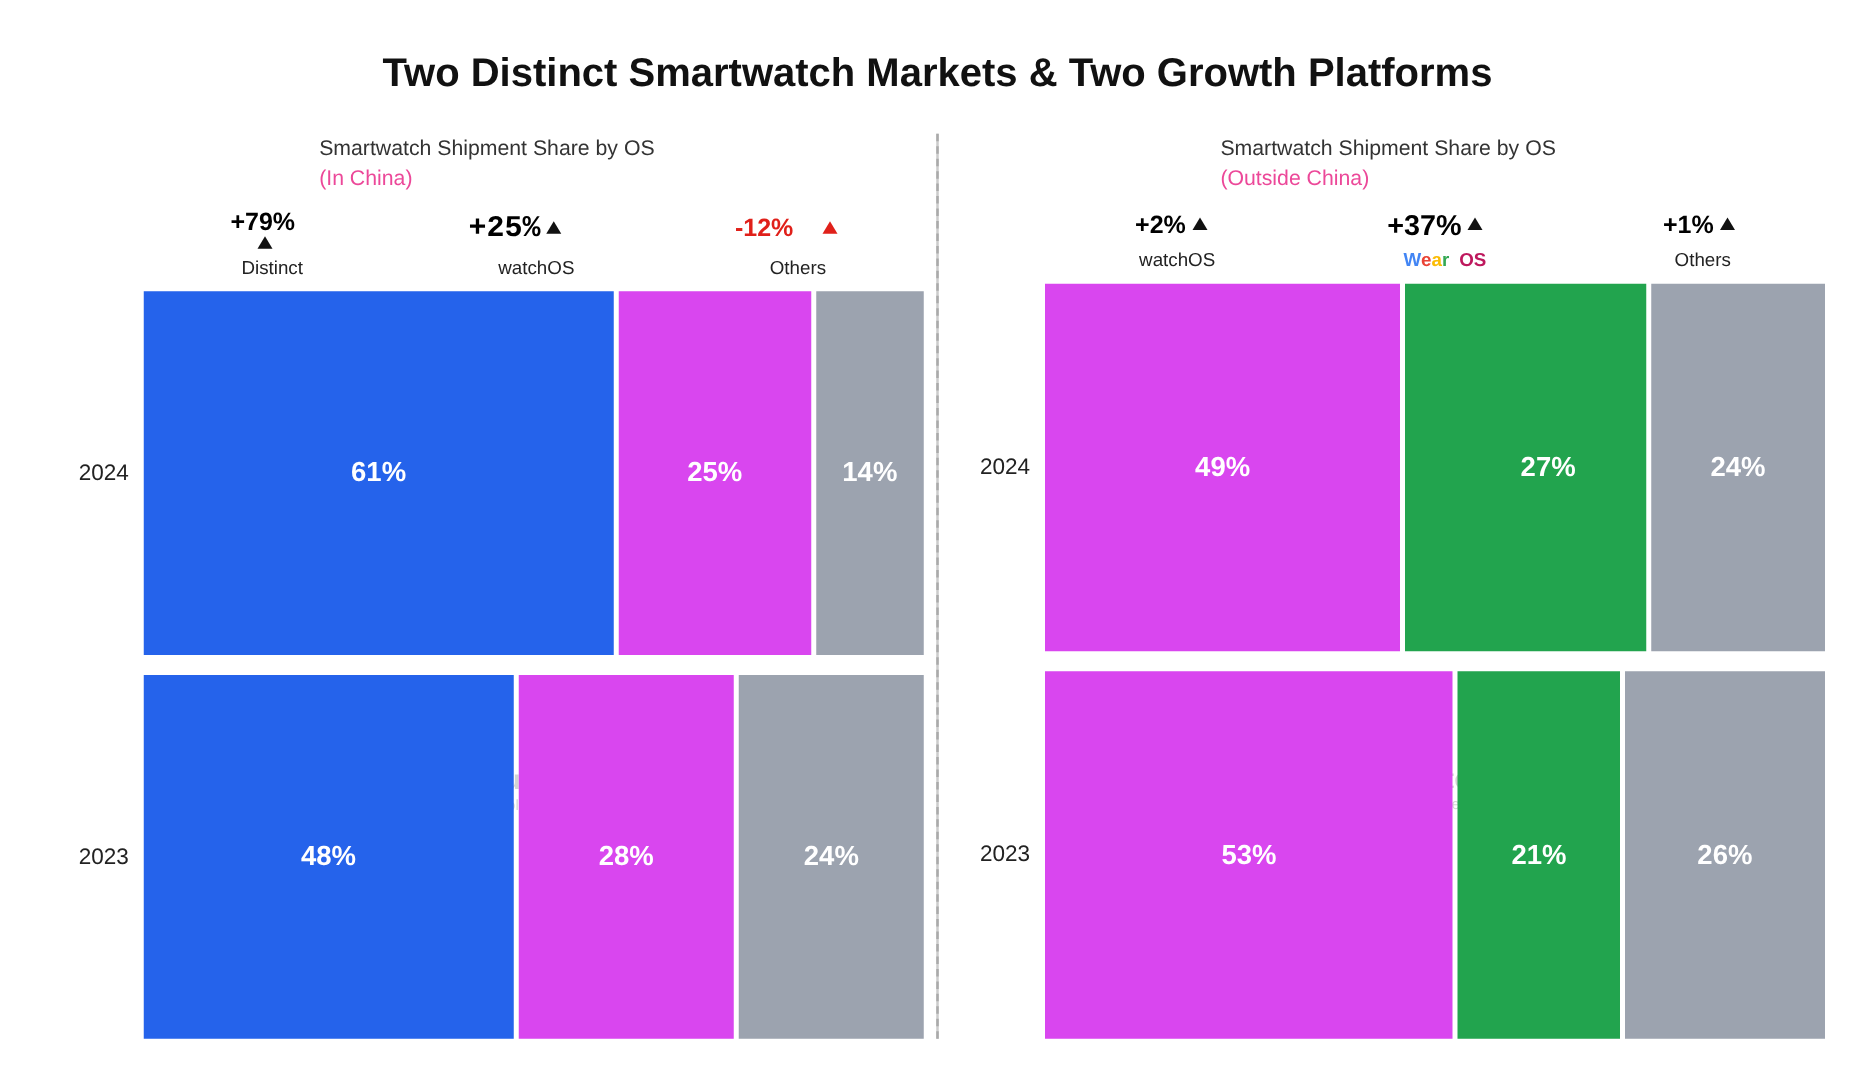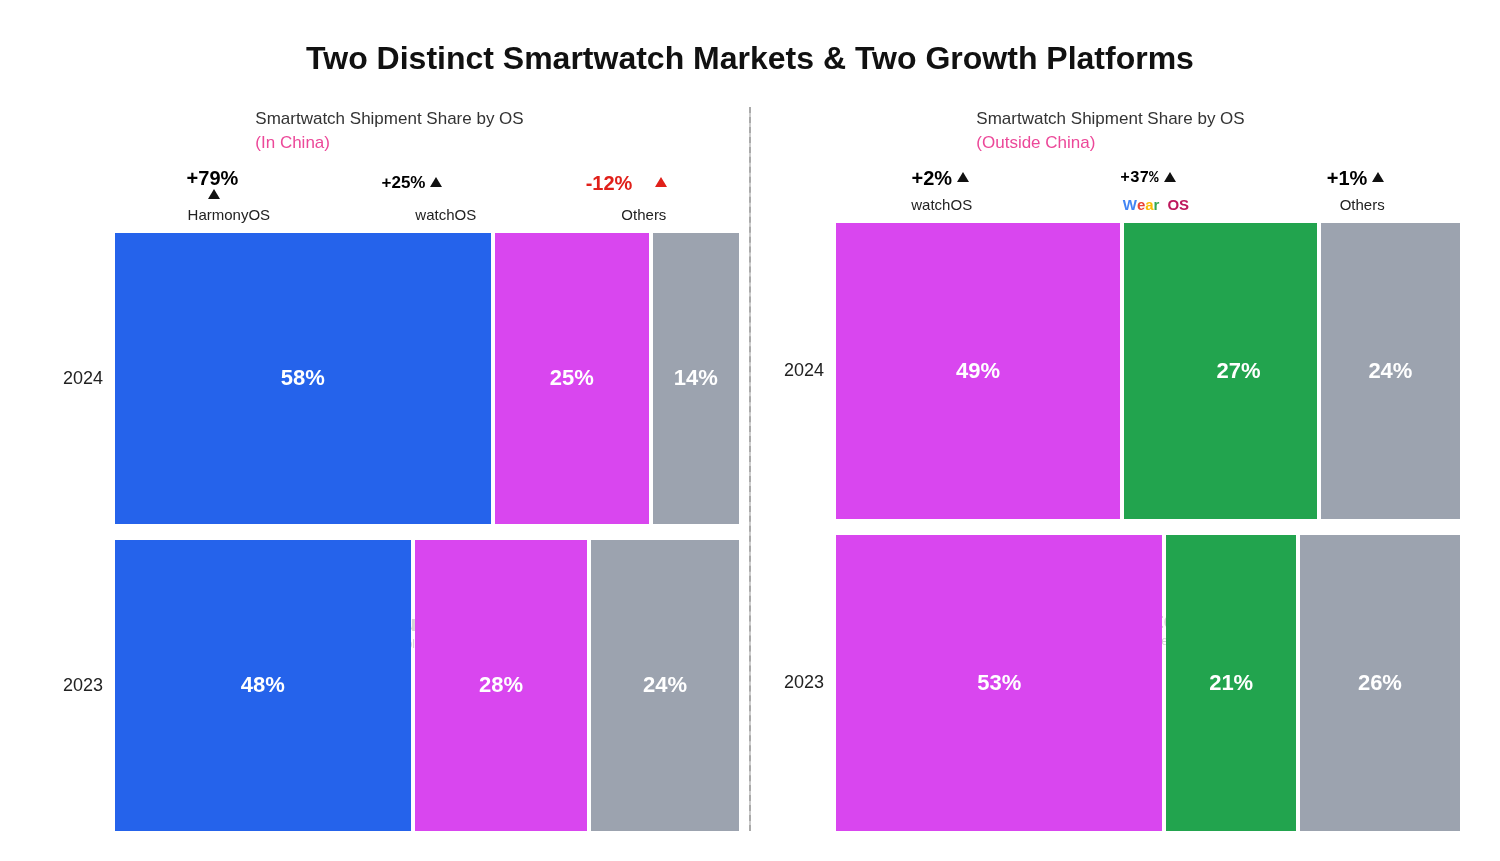--- a/index.html
+++ b/index.html
@@ -210,52 +210,52 @@
     </div>
 
     <div class="growth-row-wrapper">
       <div class="spacer-col"></div>
       <div style="flex:1; display:flex; flex-direction:row; justify-content:space-around; align-items:center; padding: 4px 0;">
         <div class="growth-item">
           <span style="font-size:20px; font-weight:700;">+79%</span>
           <span class="triangle-up"></span>
         </div>
         <div class="growth-item" style="display:flex;flex-direction:row;align-items:center;gap:2px;">
-          <span style="font-size:17px; font-weight:700;">+25%</span>
+          <span style="font-size:24px; font-weight:700;font-family:Liberation Mono, monospace;">+25%</span>
           <span class="triangle-up"></span>
         </div>
         <div class="growth-item" style="display:flex;flex-direction:row;align-items:center;gap:20px;">
           <span style="font-size:20px; font-weight:700; color:#e0201a;">-12%</span>
           <span class="triangle-up-neg" style="border-bottom-color:#e0201a;"></span>
         </div>
       </div>
     </div>
 
     <div class="os-row-wrapper">
       <div class="spacer-col"></div>
       <div style="flex:1; display:flex; flex-direction:row; justify-content:space-around; align-items:center; padding: 2px 0 10px 0;">
         <span class="os-label">
-          <span>HarmonyOS</span>
+          <span>Distinct</span>
         </span>
         <span class="os-label">
           <span>watchOS</span>
         </span>
         <span class="os-label">
           <span>Others</span>
         </span>
       </div>
     </div>
 
     <div class="bars-area" style="position:relative;">
 
       <div class="year-row" style="height: 150px; margin-bottom: 8px;">
         <div class="year-label">2024</div>
         <div class="bars-row">
           <div class="bar bar-blue" style="flex: 61; min-width: 0;">
-            <span>58%</span>
+            <span>61%</span>
           </div>
           <div class="bar bar-black" style="flex: 25; min-width: 0;">
             <span>25%</span>
           </div>
           <div class="bar bar-gray" style="flex: 14; min-width: 0;">
             <span>14%</span>
           </div>
         </div>
       </div>
 
@@ -295,21 +295,21 @@
     </div>
 
     <div class="growth-row-wrapper">
       <div class="spacer-col"></div>
       <div style="flex:1; display:flex; flex-direction:row; justify-content:space-around; align-items:center; padding: 4px 0;">
         <div class="growth-item" style="display:flex;flex-direction:row;align-items:center;gap:2px;">
           <span style="font-size:20px; font-weight:700;">+2%</span>
           <span class="triangle-up"></span>
         </div>
         <div class="growth-item" style="display:flex;flex-direction:row;align-items:center;gap:2px;">
-          <span style="font-size:16px; font-weight:700;font-family:Liberation Mono, monospace;">+37%</span>
+          <span style="font-size:23px; font-weight:700;">+37%</span>
           <span class="triangle-up"></span>
         </div>
         <div class="growth-item" style="display:flex;flex-direction:row;align-items:center;gap:2px;">
           <span style="font-size:20px; font-weight:700;">+1%</span>
           <span class="triangle-up"></span>
         </div>
       </div>
     </div>
 
     <div class="os-row-wrapper">

